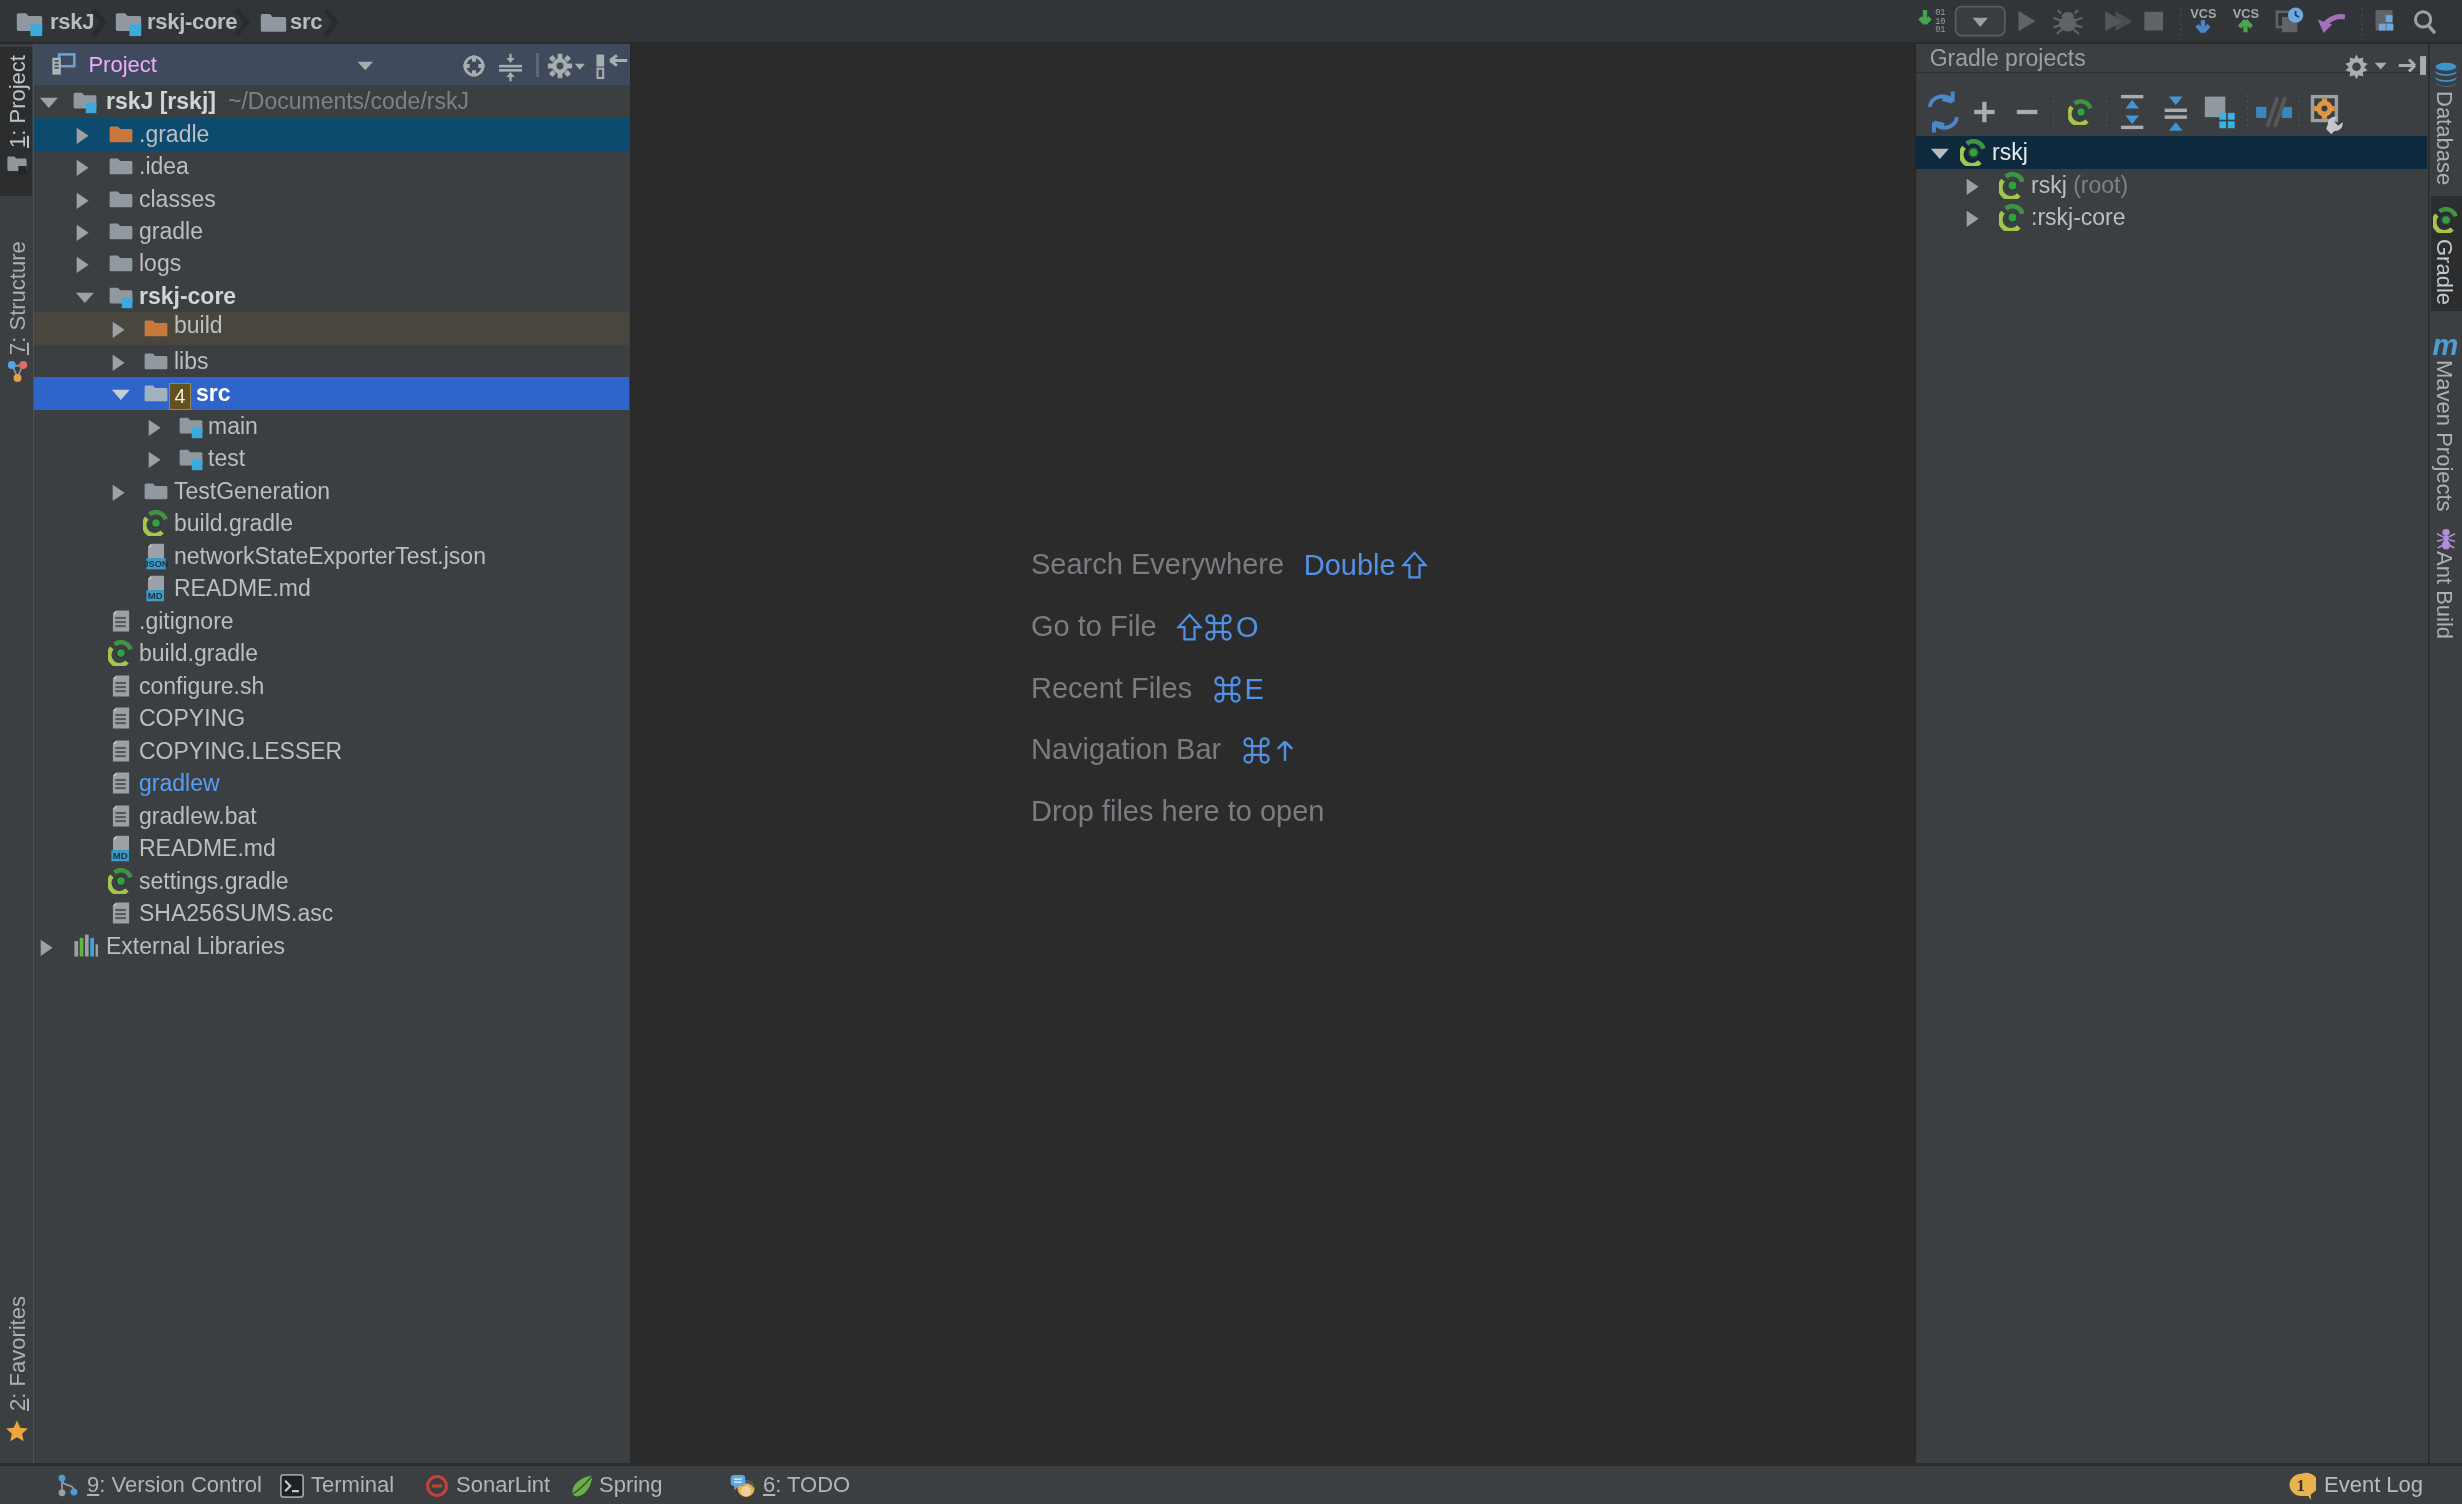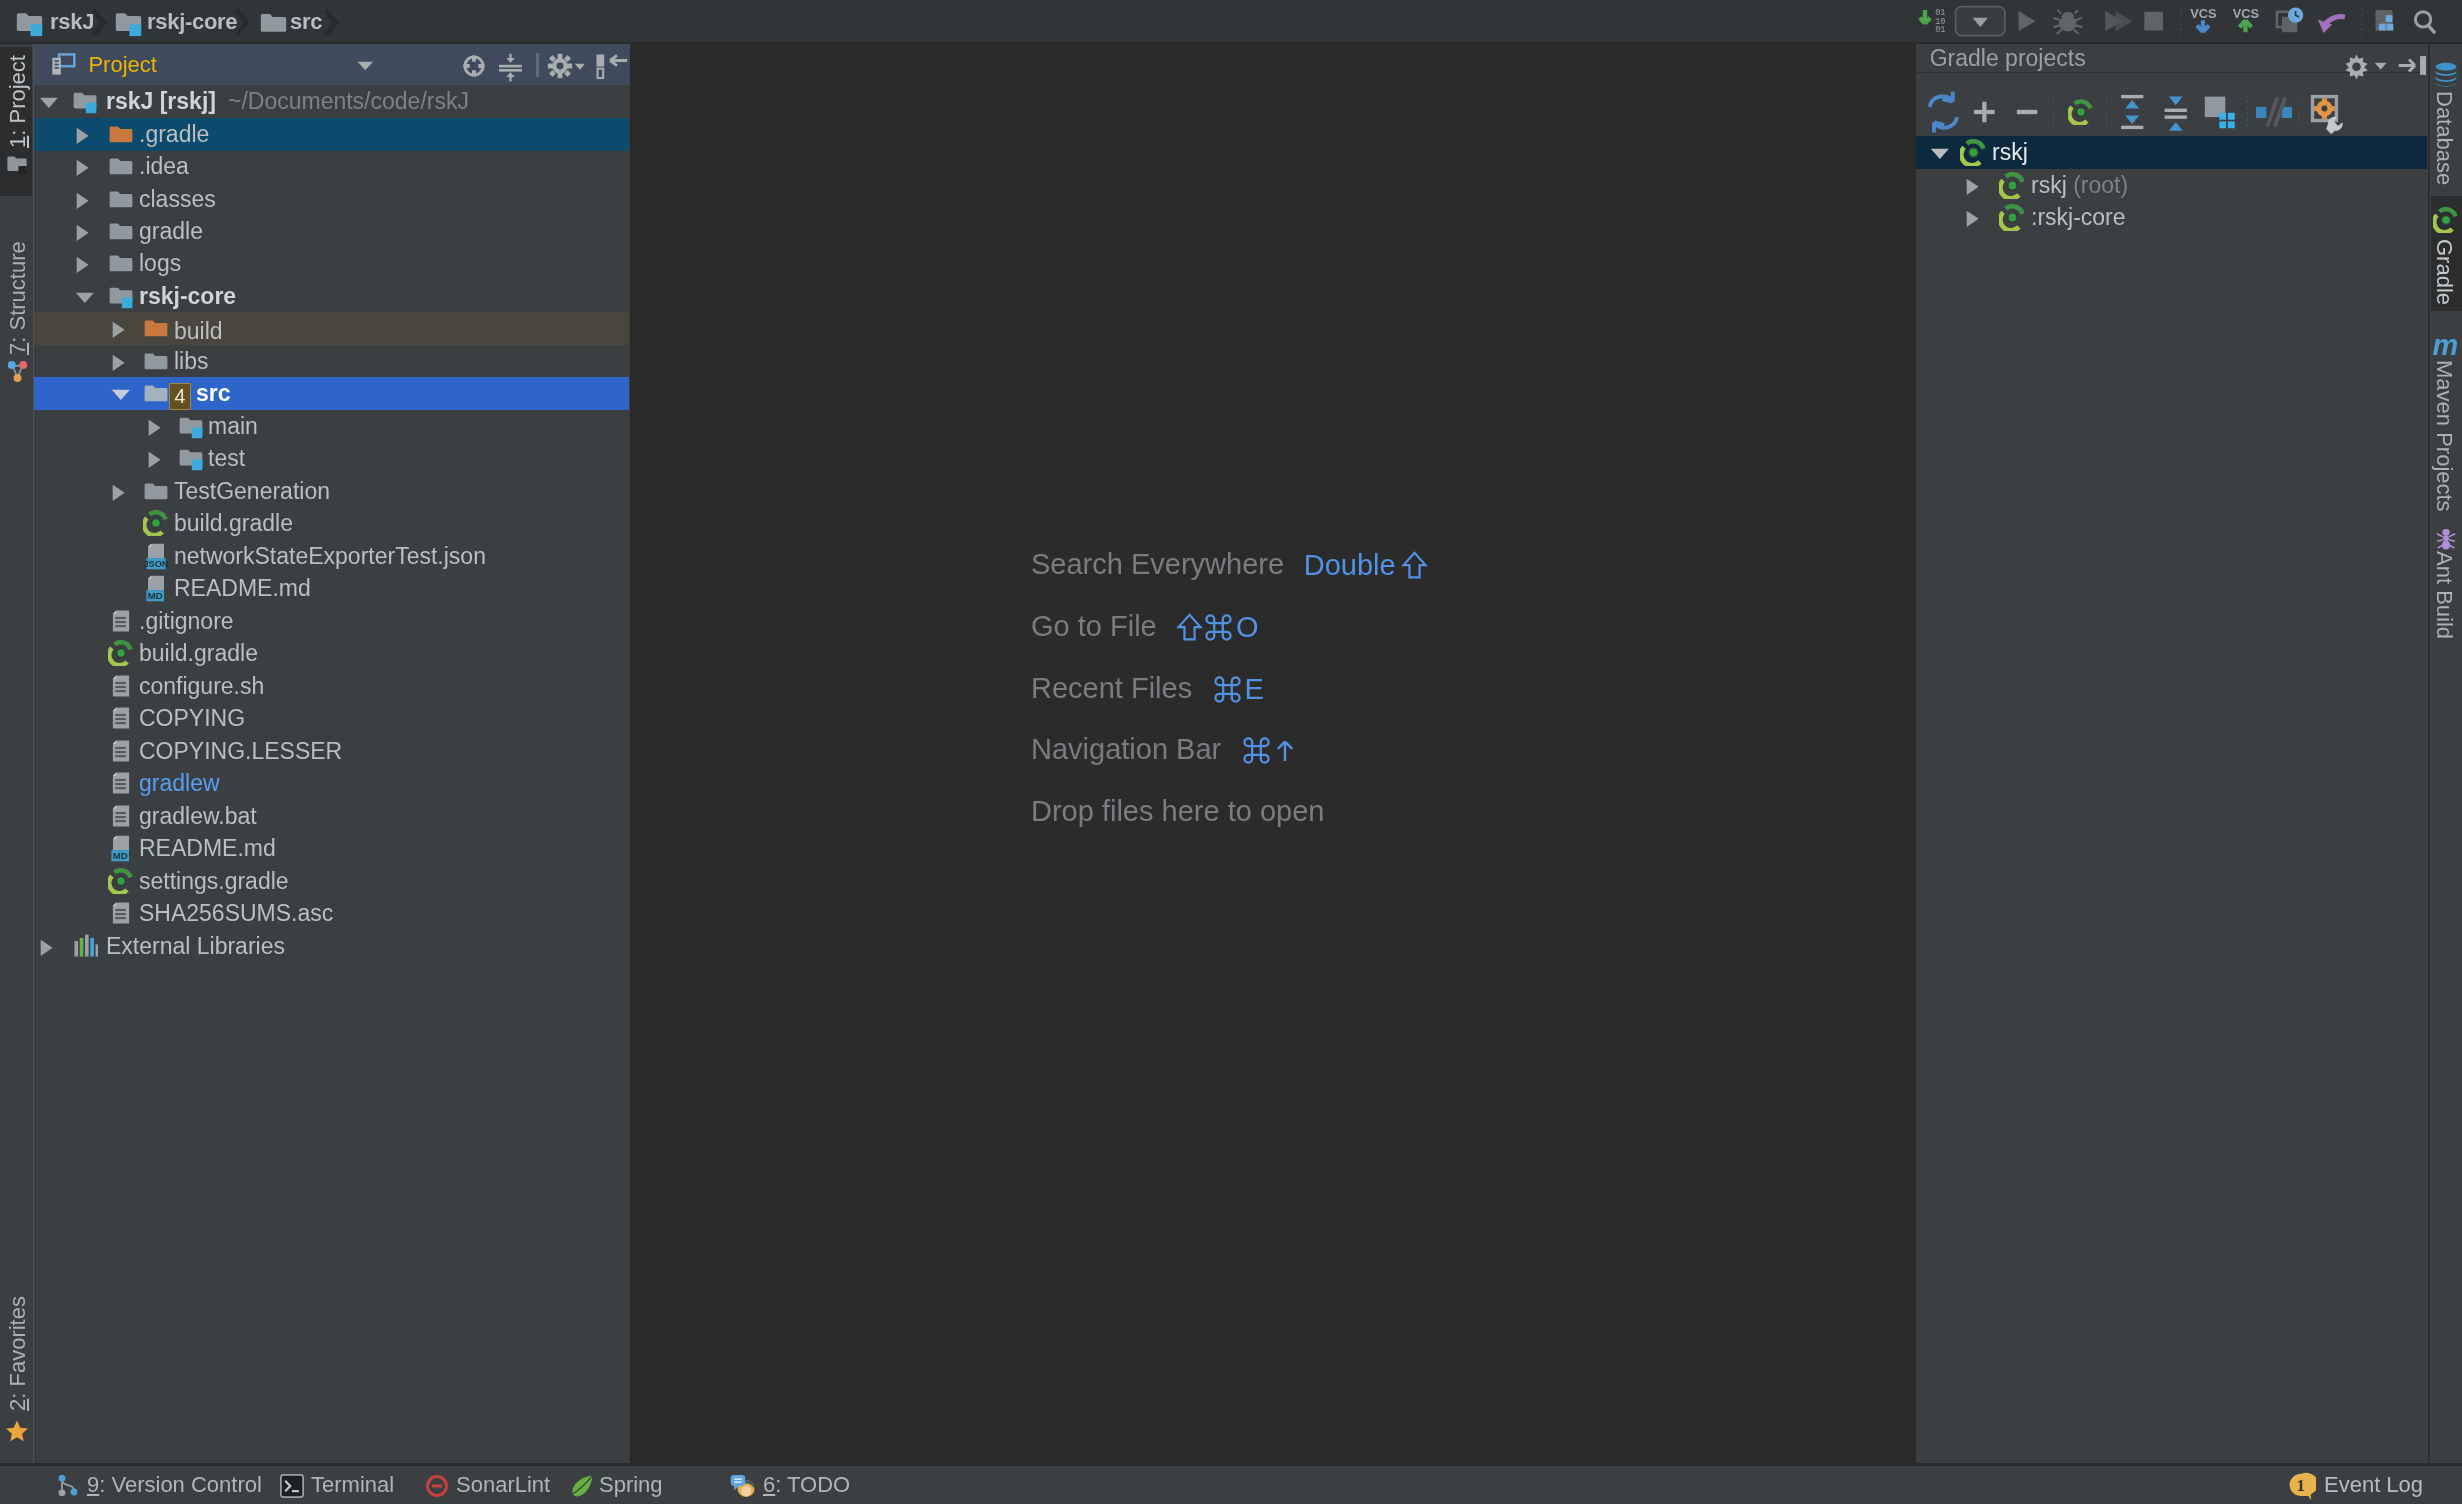--- a/index.html
+++ b/index.html
@@ -5,21 +5,21 @@
 html,body{width:2462px;height:1505px;background:#2b2b2b;font-family:"Liberation Sans",sans-serif;overflow:hidden;position:relative}
 .abs{position:absolute}
 #topbar{position:absolute;left:0;top:0;width:2462px;height:43px;background:#323537;border-bottom:1.7px solid #27292b}
 .crumb{position:absolute;top:0;height:43px;display:flex;align-items:center;color:#b9bdc0;font-weight:bold;font-size:22px;letter-spacing:-0.3px}
 #leftstripe{position:absolute;left:0;top:44px;width:34px;height:1419px;background:#3c3f41;border-right:0.9px solid #4e5254}
 #leftstripe .act{position:absolute;left:0;top:2.6px;width:32px;height:149px;background:#2b2d2f}
 .vtextL{position:absolute;transform:rotate(-90deg);transform-origin:0 0;font-size:22px;white-space:nowrap;color:#adb1b3}
 .vtextR{position:absolute;transform:rotate(90deg);transform-origin:0 0;font-size:22px;white-space:nowrap;color:#adb1b3}
 #projpanel{position:absolute;left:34px;top:44px;width:597px;height:1419px;background:#3c3f41;border-right:1.7px solid #282828}
 #projhead{position:absolute;left:0;top:0;width:100%;height:41px;background:#3f4b5d;display:flex;align-items:center}
-#projhead .t{color:#eab308;font-size:22px;margin-left:12px}
+#projhead .t{color:#f0abfc;font-size:22px;margin-left:12px}
 .trow{position:absolute;left:0;width:595px;height:32.5px;display:flex;align-items:center;font-size:23px;color:#bcbec0;white-space:nowrap}
 .trow .b{font-weight:bold;color:#d2d5d7}
 .trow .path{color:#7e8285;margin-left:12px}
 #editor{position:absolute;left:633px;top:44px;width:1281px;height:1419px;background:#2b2b2b}
 .sline{position:absolute;left:398px;height:34px;display:flex;font-size:29px;color:#797d81}
 .sline .k{color:#5191e6;margin-left:19.7px;display:flex;align-items:center}
 #gradlepanel{position:absolute;left:1915px;top:44px;width:513px;height:1419px;background:#3c3f41;border-left:1.7px solid #272727}
 #gradhead{position:absolute;left:0;top:0;width:100%;height:29px;display:flex;align-items:center;border-bottom:0.9px solid #2e3133}
 #gradhead .t{color:#9ba0a4;font-size:23px;margin-left:13.7px}
 .grow{position:absolute;left:0;width:511px;height:32.5px;display:flex;align-items:center;font-size:23px;color:#bcbec0;white-space:nowrap}
@@ -327,21 +327,21 @@
         <span><span class="b">rskj-core</span></span>
       </div>
     </div>
 <div class="trow" style="top:268px;background:#49463e">
       <svg class="abs" style="left:77px;top:7.7px" width="14.5" height="19.7" viewBox="0 0 17 23">
         <path d="M2 2 L16 11.5 L2 21 Z" fill="#9da1a4"></path>
       </svg>
       <svg class="abs" style="left:109px;top:3.4px" width="26" height="26" viewBox="0 0 30 30">
         <use href="#folderexc"></use>
       </svg>
-      <div class="abs" style="left:140px;top:0;height:32.5px;display:flex;align-items:flex-end">
+      <div class="abs" style="left:140px;top:0;height:32.5px;display:flex;align-items:flex-start">
         <span>build</span>
       </div>
     </div>
 <div class="trow" style="top:301px">
       <svg class="abs" style="left:77px;top:7.7px" width="14.5" height="19.7" viewBox="0 0 17 23">
         <path d="M2 2 L16 11.5 L2 21 Z" fill="#9da1a4"></path>
       </svg>
       <svg class="abs" style="left:109px;top:3.4px" width="26" height="26" viewBox="0 0 30 30">
         <use href="#folder"></use>
       </svg>

